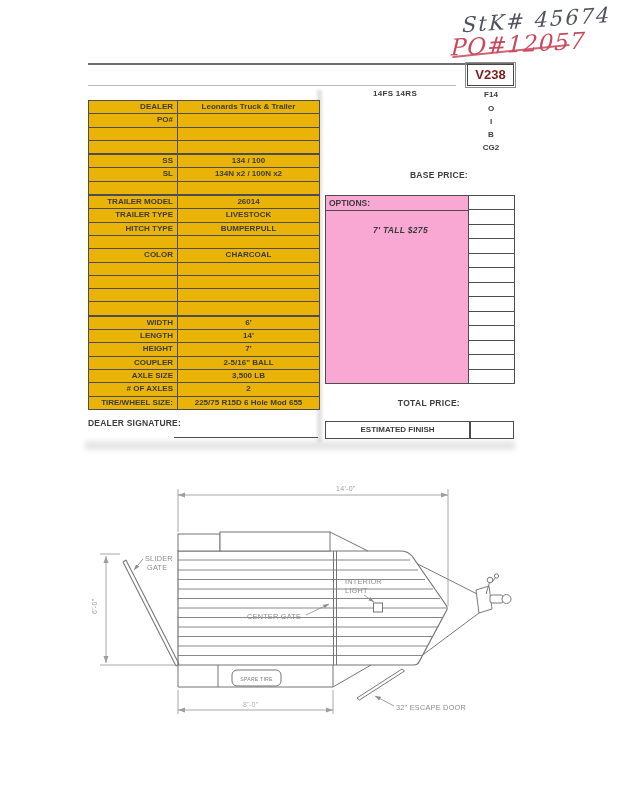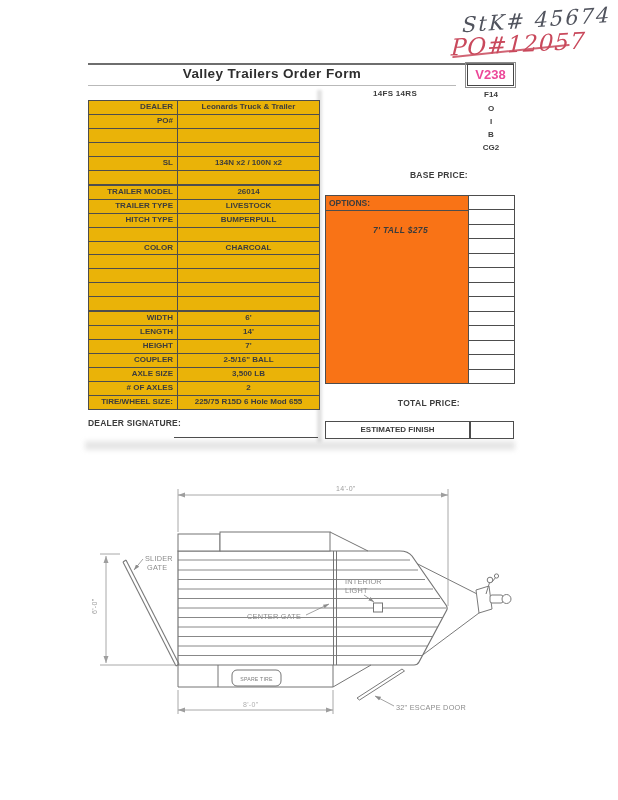--- a/index.html
+++ b/index.html
@@ -12,37 +12,37 @@
   
   .hw{font-family:"DejaVu Serif",serif;font-style:italic;white-space:nowrap;}
   .hw-stk{color:#51545e;font-size:21px;letter-spacing:2px;transform:rotate(-4deg) skewX(-6deg);}
   .hw-po{color:#c9495c;font-size:23px;letter-spacing:1px;transform:rotate(-3deg) skewX(-6deg);}
   .hw-line{height:2.2px;background:#c9495c;border-radius:2px;opacity:.85;transform:rotate(-6deg);}
   
   .topline{border-top:2px solid #6e6e6e;}
   .subline{border-top:1px solid #b9b9b9;}
   .title{font-size:13.5px;font-weight:bold;letter-spacing:.4px;text-align:center;color:#2e2e2e;}
   .vbox{border:1.5px solid #474747;outline:1px solid #8d8d8d;outline-offset:1px;
-        font-size:13px;font-weight:bold;text-align:center;line-height:20px;color:#ec4899;background:#fff;}
+        font-size:13px;font-weight:bold;text-align:center;line-height:20px;color:#7f1d1d;background:#fff;}
   
   .spec{border:1px solid #4d4d4d;display:flex;flex-direction:column;background:#eab308;}
   .trow{flex:1;display:flex;border-bottom:1px solid #4d4d4d;}
   .trow:last-child{border-bottom:none;}
   .trow.sec{border-top:1px solid #4d4d4d;}
   .tl{width:84px;border-right:1px solid #4d4d4d;text-align:right;padding:1px 4px 0 0;
       font-size:8px;font-weight:bold;color:#3c3c3c;}
   .tv{flex:1;text-align:center;padding-top:1px;font-size:8px;font-weight:bold;color:#3c3c3c;}
   
   .codes{font-size:8px;font-weight:bold;text-align:center;color:#3c3c3c;letter-spacing:.3px;}
   .codecell{font-size:8px;font-weight:bold;text-align:center;color:#3c3c3c;}
   .featbox{border:1px solid #4d4d4d;background:#fff;}
   .feathead{font-size:8px;font-weight:bold;padding:2px 0 0 3px;border-bottom:1px solid #4d4d4d;height:12px;color:#3c3c3c;}
   .featline{font-size:6.8px;font-weight:bold;text-align:center;margin-top:4.5px;color:#3c3c3c;letter-spacing:.1px;}
   .pricelabel{font-size:8.5px;font-weight:bold;text-align:right;color:#3c3c3c;letter-spacing:.3px;}
-  .optbox{border:1px solid #4d4d4d;background:#f97316;}
+  .optbox{border:1px solid #4d4d4d;background:#f9a8d4;}
   .opthead{font-size:8.5px;font-weight:bold;padding:2px 0 0 3px;border-bottom:1px solid #4d4d4d;height:12px;color:#3c3c3c;}
   .optitem{font-size:8.5px;font-weight:bold;color:#3c3c3c;letter-spacing:.3px;font-style:italic;}
   .cellcol{border:1px solid #4d4d4d;display:flex;flex-direction:column;background:#fff;}
   .cellcol .c{flex:1;border-bottom:1px solid #4d4d4d;}
   .cellcol .c:last-child{border-bottom:none;}
   .estbox{border:1px solid #4d4d4d;font-size:8px;font-weight:bold;text-align:center;background:#fff;color:#3c3c3c;}
   .sig{font-size:8.5px;font-weight:bold;color:#3c3c3c;letter-spacing:.2px;}
   .sigline{border-top:1px solid #4d4d4d;}
   
   text{font-family:"Liberation Sans",sans-serif;}
@@ -53,21 +53,20 @@
 </head>
 <body>
 
 <div class="page">
 
   <div class="a hw hw-stk" style="left:462px;top:8px;">StK# 45674</div>
   <div class="a hw hw-po" style="left:451px;top:31px;">PO#12057</div>
   <div class="a hw-line" style="left:452px;top:50px;width:118px;"></div>
 
   <div class="a topline" style="left:88px;top:63px;width:426px;"></div>
-  <div class="a title" style="left:88px;top:66px;width:368px;">Valley Trailers Order Form</div>
   <div class="a subline" style="left:88px;top:85px;width:368px;"></div>
   <div class="a vbox" style="left:467px;top:64px;width:45px;height:20px;">V238</div>
 
   <div class="a vband" style="left:317px;top:90px;height:352px;"></div>
   <div class="a hband" style="left:85px;top:441px;width:430px;height:9px;"></div>
 
   <div class="a spec" style="left:88px;top:100px;width:230px;height:308px;">
     <div class="trow">
         <div class="tl">DEALER</div>
         <div class="tv">Leonards Truck &amp; Trailer</div>
@@ -76,20 +75,24 @@
         <div class="tl">PO#</div>
         <div class="tv"></div>
       </div>
     <div class="trow">
         <div class="tl"></div>
         <div class="tv"></div>
       </div>
     <div class="trow">
         <div class="tl"></div>
         <div class="tv"></div>
+      </div>
+    <div class="trow sec">
+        <div class="tl">SS</div>
+        <div class="tv">134  /  100</div>
       </div>
     <div class="trow">
         <div class="tl">SL</div>
         <div class="tv">134N x2  /  100N x2</div>
       </div>
     <div class="trow">
         <div class="tl"></div>
         <div class="tv"></div>
       </div>
     <div class="trow sec">

